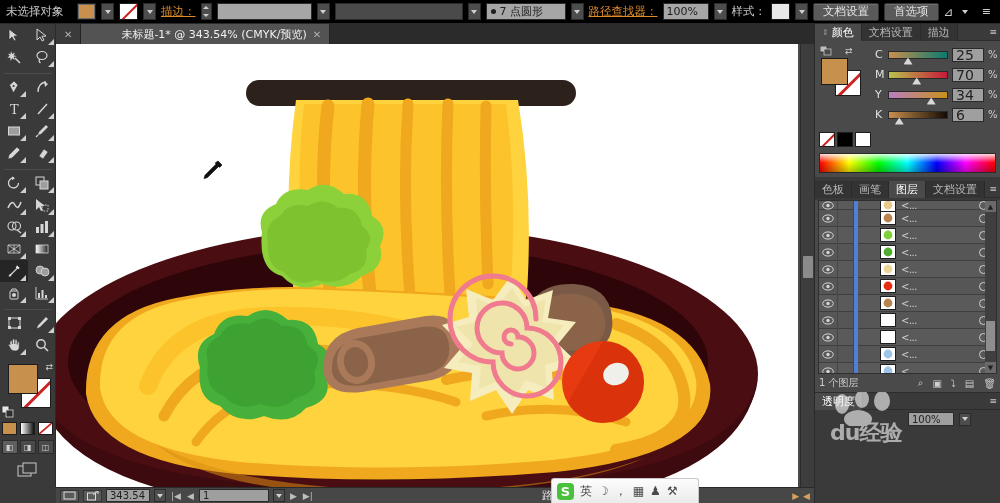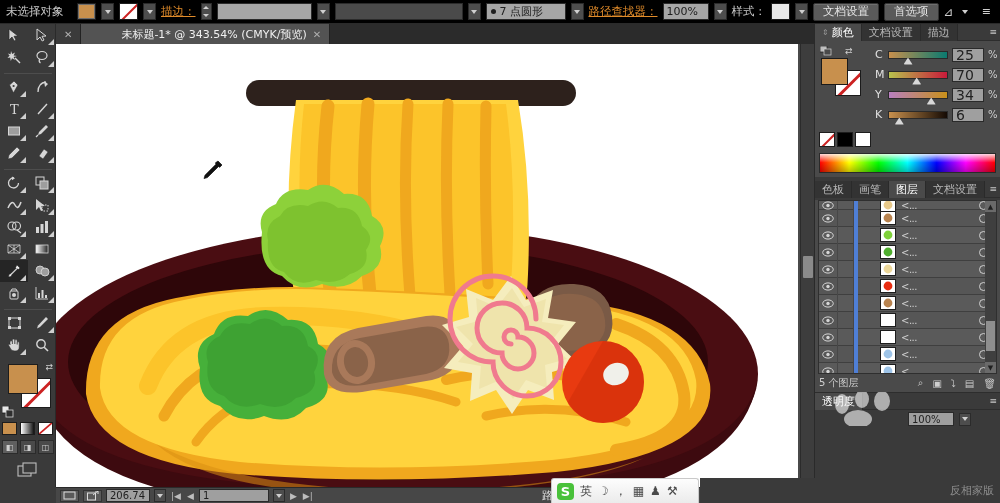--- a/index.html
+++ b/index.html
@@ -645,21 +645,21 @@
       <svg width="13" height="9" viewBox="0 0 13 9">
           <rect x="1" y="1" width="11" height="7" fill="none" stroke="#ddd" stroke-width="1"></rect>
         </svg>
     </div>
     <div class="sb-btn">
       <svg width="12" height="10" viewBox="0 0 12 10">
           <rect x="0.5" y="2" width="8" height="7" fill="none" stroke="#ddd" stroke-width="1"></rect>
           <path d="M6 4 L11 0 M11 0 L8 0 M11 0 L11 3" stroke="#ddd" stroke-width="1" fill="none"></path>
         </svg>
     </div>
-    <div class="sb-zoom">206.74</div>
+    <div class="sb-zoom">343.54</div>
     <div class="sb-arrow"></div>
     <span class="sb-nav">|◀</span>
     <span class="sb-nav">◀</span>
     <div class="sb-page">1</div>
     <div class="sb-arrow"></div>
     <span class="sb-nav">▶</span>
     <span class="sb-nav">▶|</span>
     <span class="sb-center">路径</span>
     <span class="sb-play">▶</span>
     <span class="sb-play">◀</span>
@@ -953,21 +953,21 @@
               <span class="l-circ"></span>
             </div>
           </div>
           <div class="lscroll">
           <div class="up">▲</div>
           <div class="lthumb"></div>
           <div class="dn">▼</div>
         </div>
       </div>
       <div class="layerfoot">
-        <span>5 个图层</span>
+        <span>1 个图层</span>
         <span class="lf-icons">
           <span>⌕</span>
           <span>▣</span>
           <span>⤵</span>
           <span>▤</span>
           <span>🗑</span>
         </span>
       </div>
     </div>
 
@@ -985,30 +985,27 @@
     </div>
   </div>
 
   <div class="watermark">
     <svg width="90" height="34" viewBox="0 0 90 34" style="position:absolute;left:6px;top:0">
       <ellipse cx="14" cy="12" rx="7" ry="10" fill="#f5f5f5"></ellipse>
       <ellipse cx="34" cy="7" rx="7" ry="9" fill="#f5f5f5"></ellipse>
       <ellipse cx="54" cy="9" rx="8" ry="10" fill="#f5f5f5"></ellipse>
       <ellipse cx="30" cy="27" rx="14" ry="9" fill="#f5f5f5"></ellipse>
     </svg>
+    <div class="wm-text">du经验</div>
   </div>
 
   <div class="ime">
     <div class="ime-logo">S</div>
     <span class="ime-item">英</span>
     <span class="ime-item">☽</span>
     <span class="ime-item">，</span>
     <span class="ime-item">▦</span>
     <span class="ime-item">♟</span>
     <span class="ime-item">⚒</span>
   </div>
 
-  <div class="bottomright">
-
-    <span class="br-text">反相家版</span>
-  </div>
 
 </div>
 
 </body></html>

